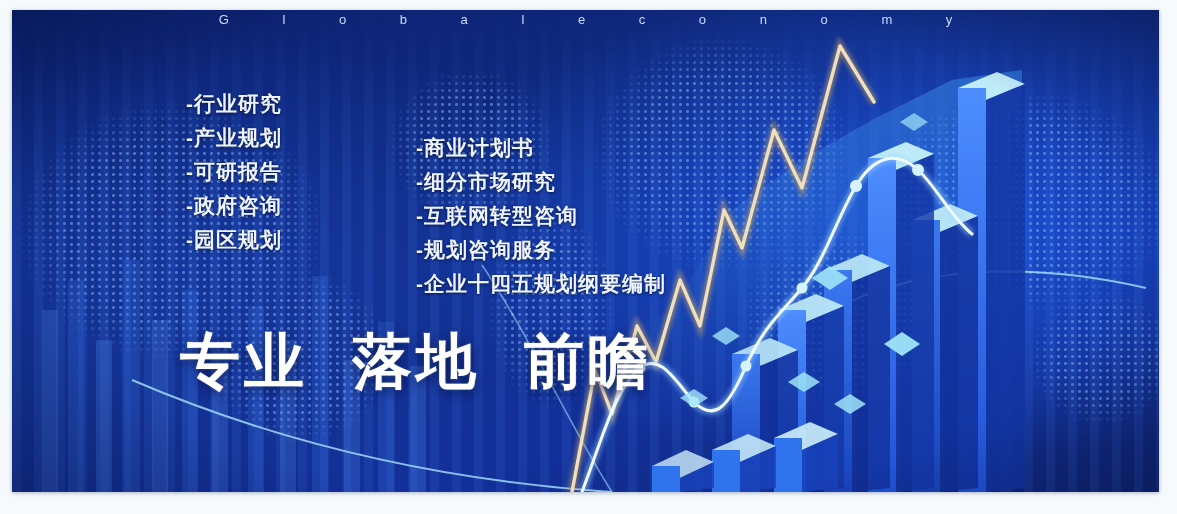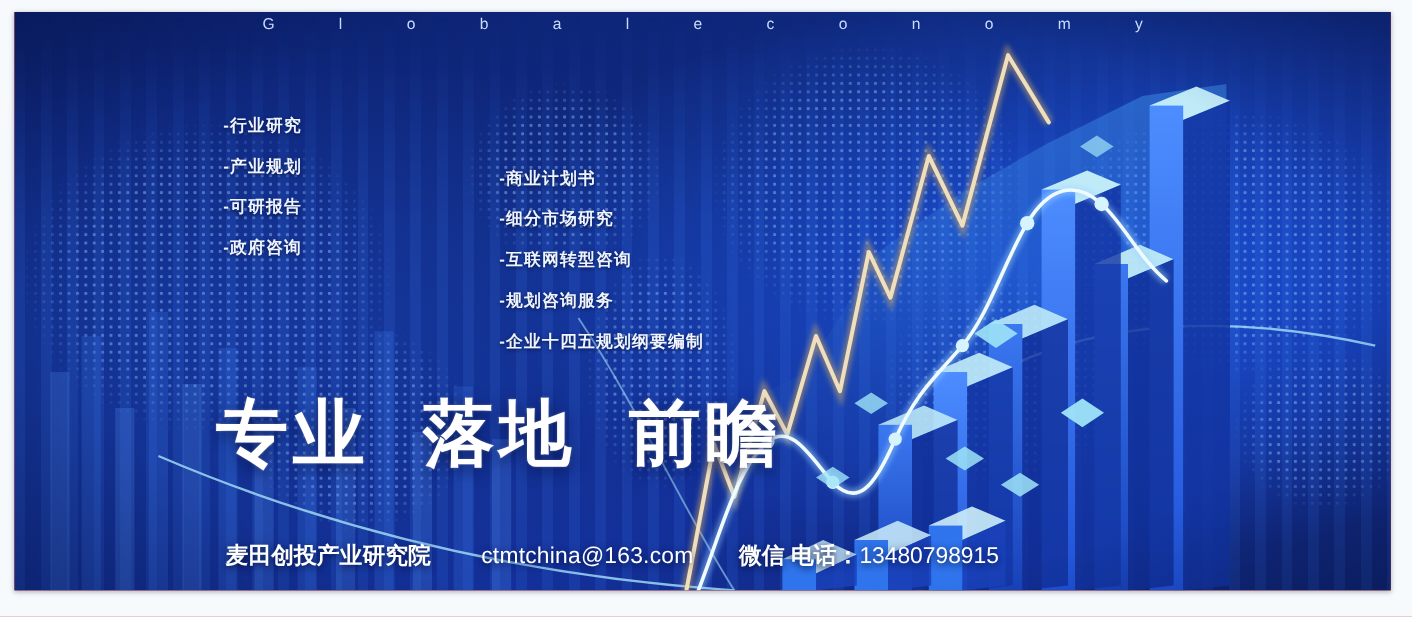--- a/index.html
+++ b/index.html
@@ -7,21 +7,21 @@
     width:1177px;height:514px;
     background:#f7fafc;
     font-family:"Liberation Sans","DejaVu Sans",sans-serif;
     overflow:hidden;
   }
   #banner-root{
     position:absolute;
     left:12px;top:10px;
     width:1147px;height:482px;
     overflow:hidden;
-    background:#b91c1c;
+    background:#0c4a6e;
     box-shadow:0 1px 4px rgba(20,40,90,.35);
   }
   
   .layer{position:absolute;left:0;top:0;width:100%;height:100%;}
   .bg-base{
     background:
       radial-gradient(ellipse 70% 80% at 78% 45%, #1b51d6 0%, rgba(27,81,214,0) 62%),
       radial-gradient(ellipse 60% 70% at 18% 55%, #15379e 0%, rgba(21,55,158,0) 70%),
       linear-gradient(160deg,#0c2170 0%,#102a80 38%,#13309a 70%,#0f2472 100%);
   }
@@ -69,21 +69,21 @@
     color:#c9dcff;
     font-size:13px;
     letter-spacing:25px;
     text-indent:25px;
     font-weight:400;
     white-space:nowrap;
   }
   .svc{
     position:absolute;
     color:#eef4ff;
-    font-size:14px;
+    font-size:21px;
     font-weight:700;
     line-height:30px;
     letter-spacing:1px;
     text-shadow:0 1px 3px rgba(4,16,60,.85);
     white-space:nowrap;
   }
   .svc.col-a{left:174px;top:79px;}
   .svc.col-b{left:404px;top:79px;margin-top:44px;}
   .svc div{margin-bottom:4px;}
   .headline{
@@ -253,31 +253,29 @@
 
   <div class="layer bg-vignette"></div>
 
   <div class="top-kicker">G l o b a l      e c o n o m y</div>
 
   <div class="svc col-a">
     <div>-行业研究</div>
     <div>-产业规划</div>
     <div>-可研报告</div>
     <div>-政府咨询</div>
+    <div>-园区规划</div>
   </div>
 
   <div class="svc col-b">
     <div>-商业计划书</div>
     <div>-细分市场研究</div>
     <div>-互联网转型咨询</div>
     <div>-规划咨询服务</div>
     <div>-企业十四五规划纲要编制</div>
   </div>
 
   <div class="headline">
     <span>专业</span><span class="gap"></span><span>落地</span><span class="gap"></span><span>前瞻</span>
   </div>
 
-  <div class="footline">
-    <span>麦田创投产业研究院</span><span class="sp1"></span><span class="email">ctmtchina@163.com</span><span class="sp2"></span><span>微信 电话：</span><span class="phone">13480798915</span>
-  </div>
 
 </div>
 
 </body></html>

